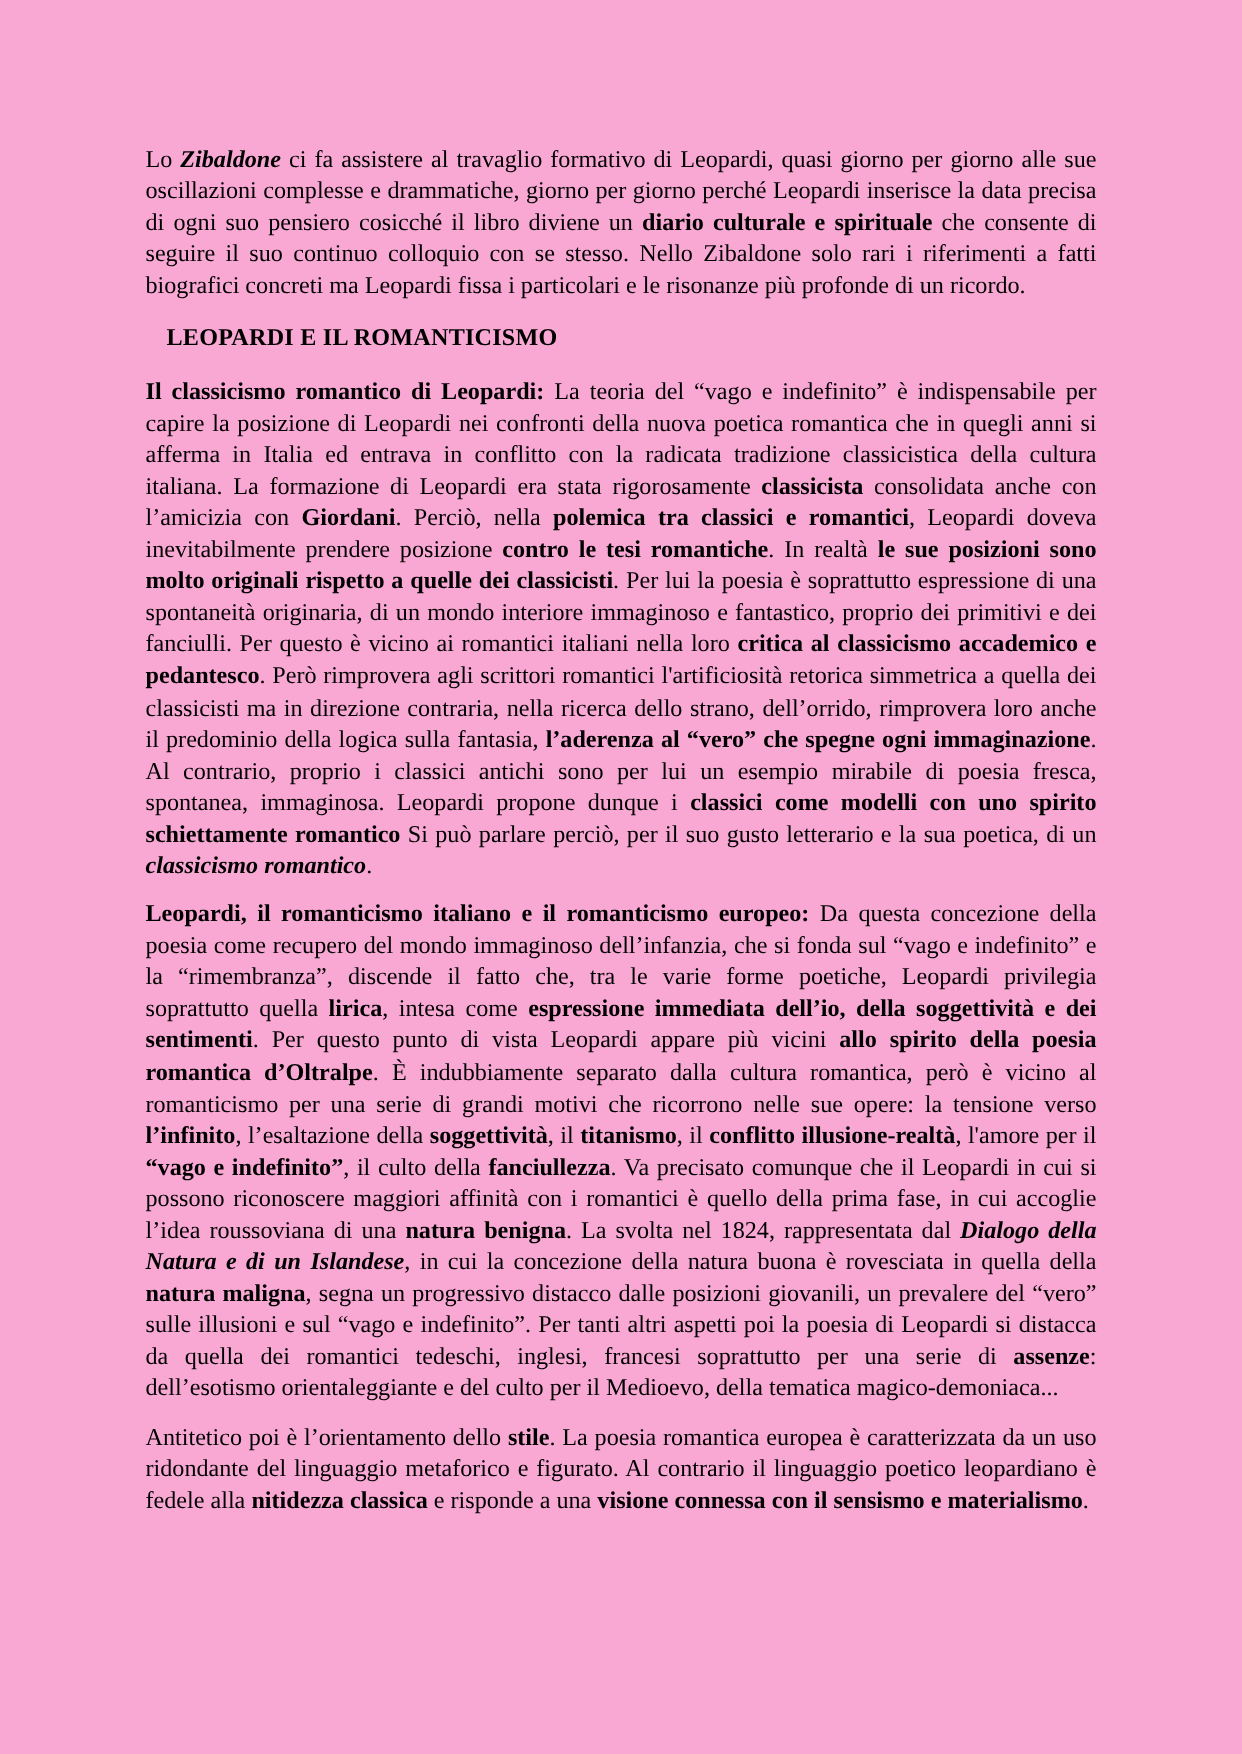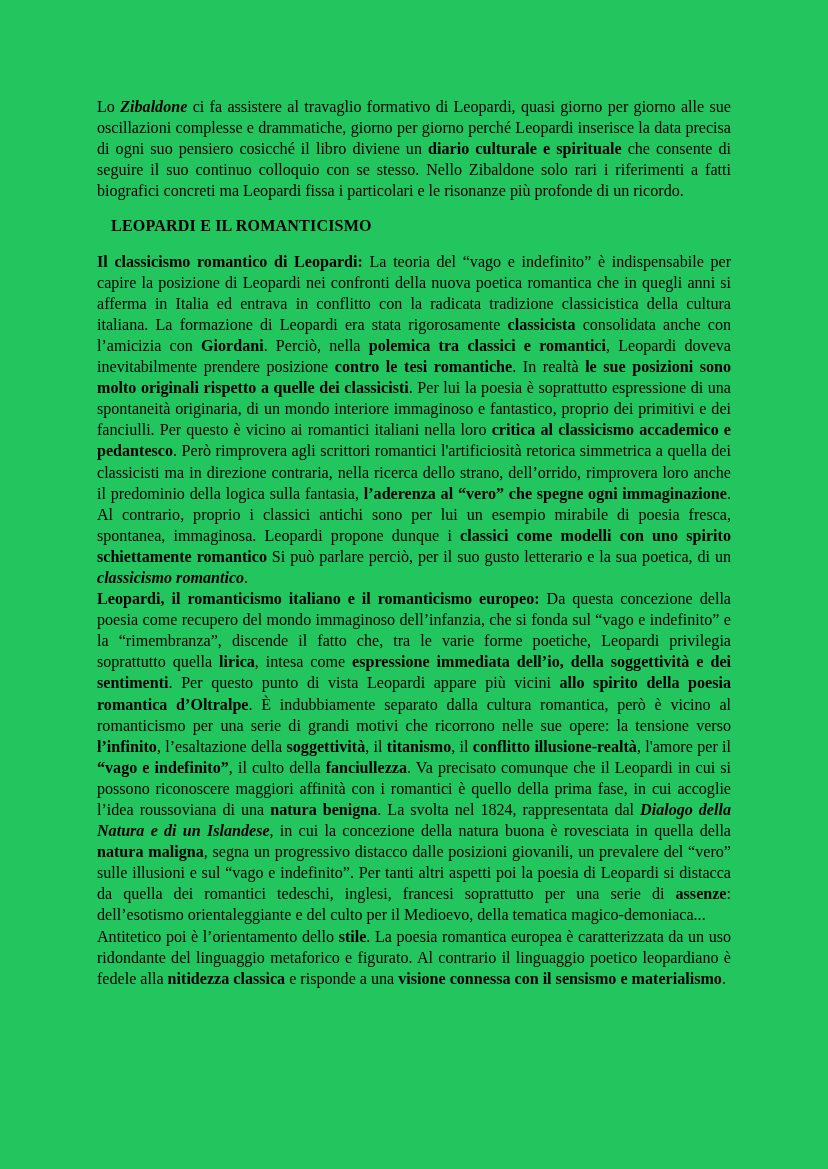--- a/index.html
+++ b/index.html
@@ -11,38 +11,38 @@
     width: 828px;
     height: 1169px;
     font-family: "Liberation Serif", "DejaVu Serif", serif;
     color: #000000;
     overflow: hidden;
   }
   .page {
     position: relative;
     width: 828px;
     height: 1169px;
-    background: #22c55e;
+    background: #f9a8d4;
   }
   .content {
     position: absolute;
     left: 97px;
     top: 96px;
     width: 634px;
   }
   .para {
     font-size: 16.1px;
     line-height: 21.1px;
     text-align: justify;
     text-justify: inter-word;
     margin: 0;
     hyphens: none;
   }
   .para + .para {
-    margin-top: 0;
+    margin-top: 11px;
   }
   .spaced-before {
     margin-top: 21px;
   }
   .heading {
     font-size: 16.1px;
     line-height: 21.1px;
     font-weight: bold;
     text-align: left;
     margin: 14px;

